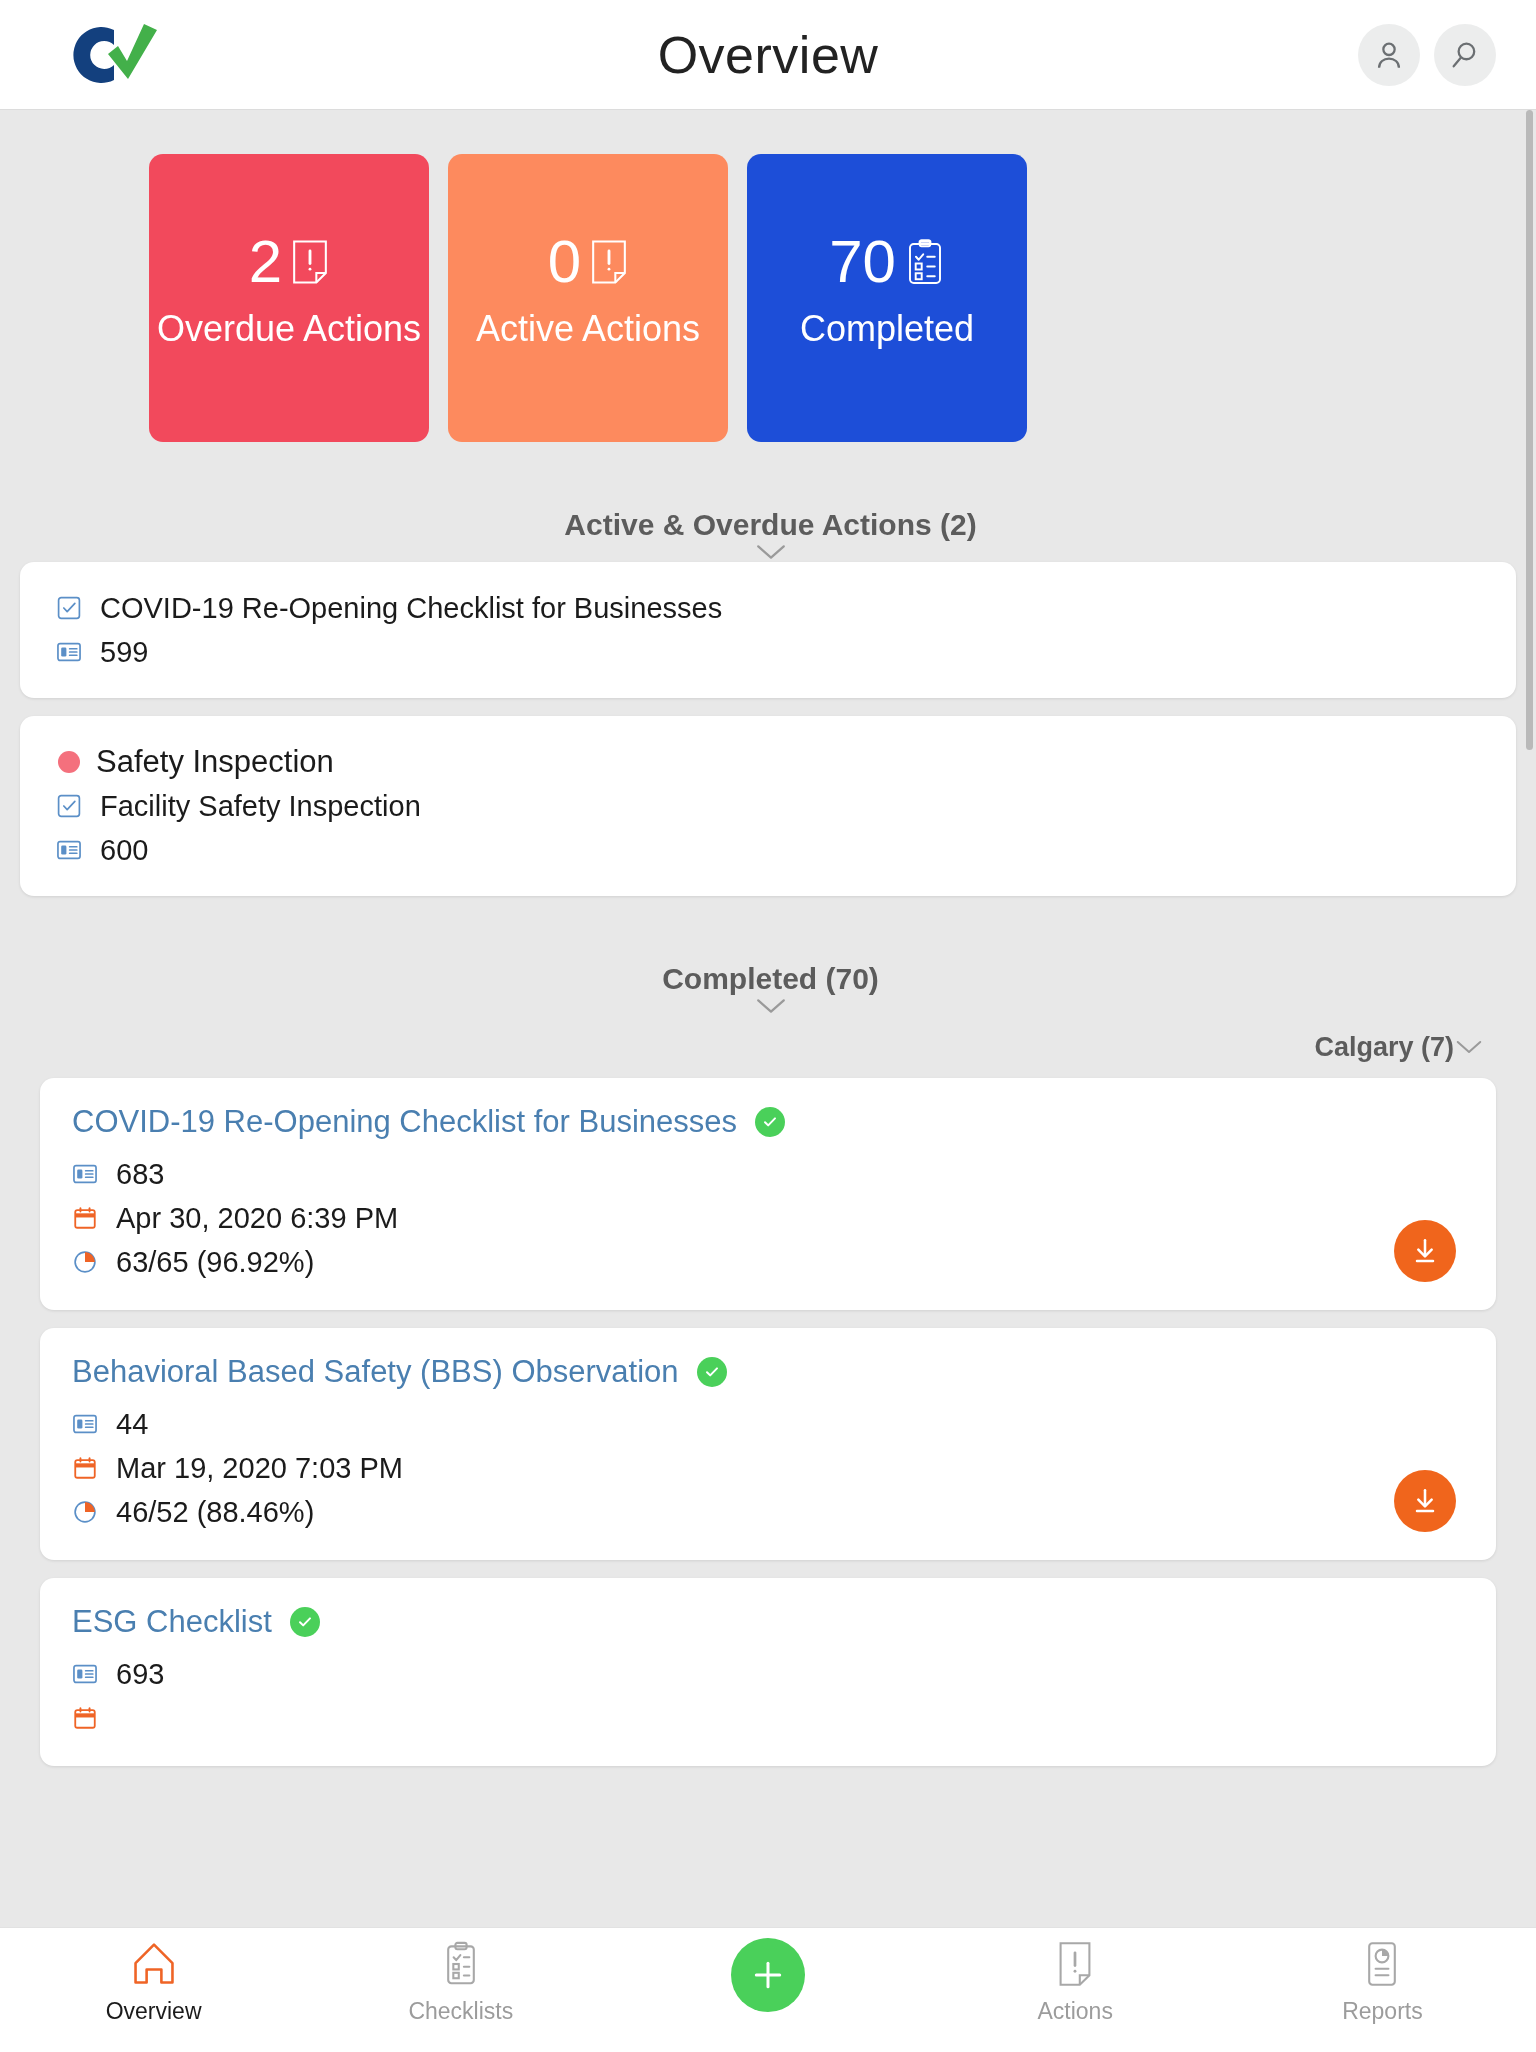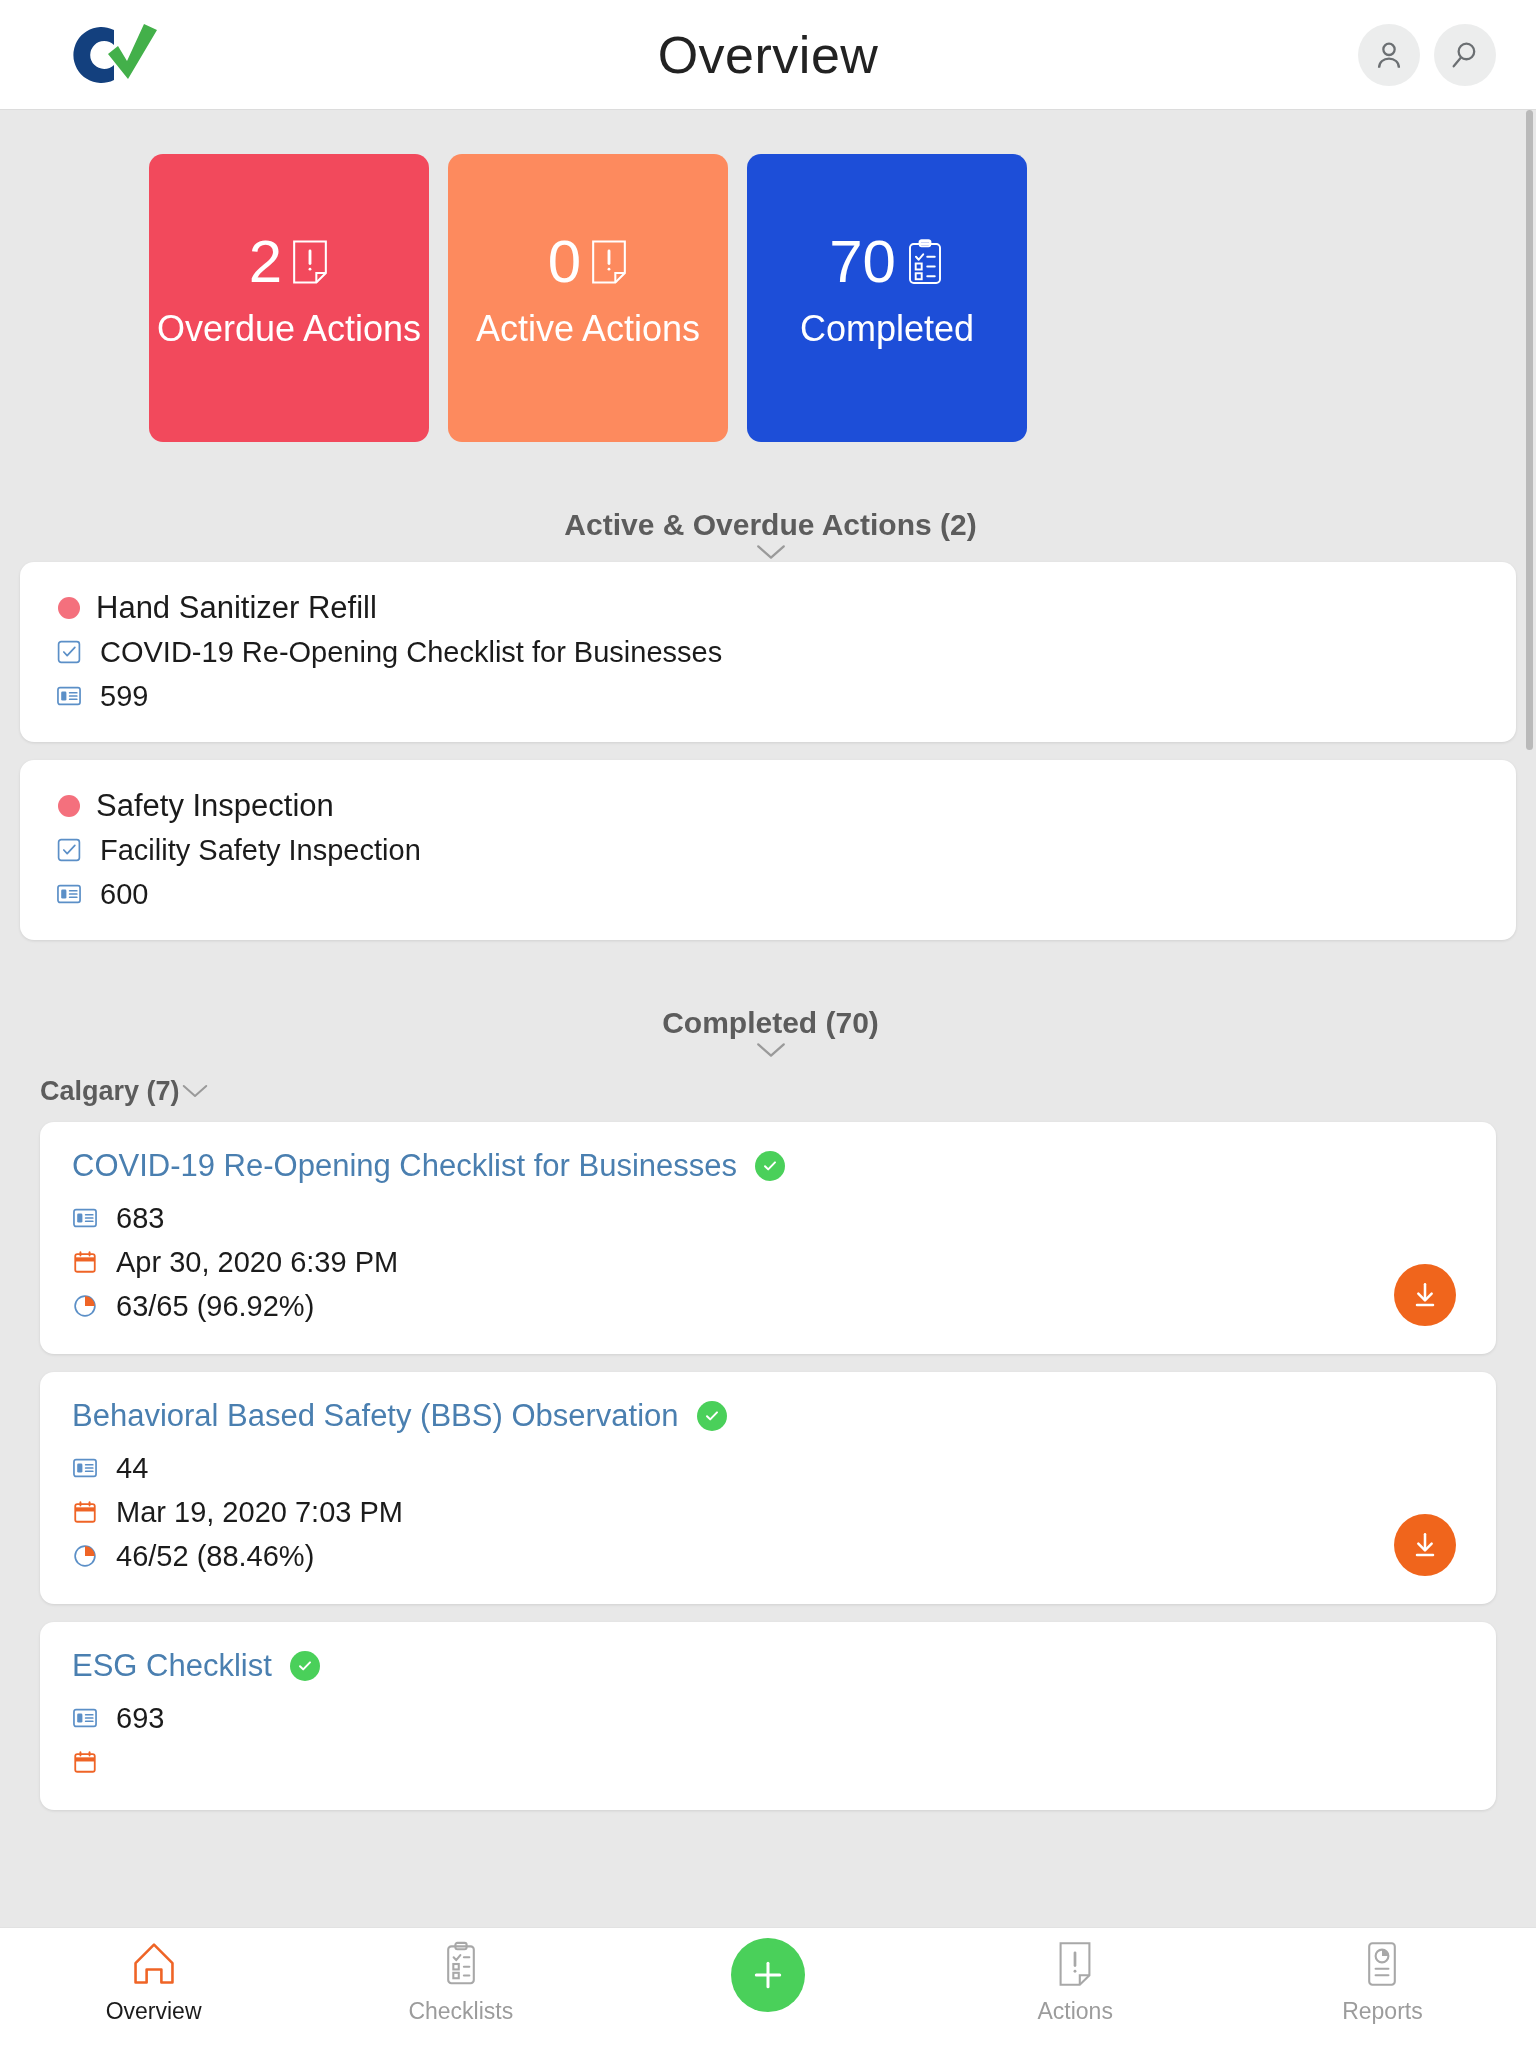--- a/index.html
+++ b/index.html
@@ -120,21 +120,21 @@
     flex-direction: column;
   }
   .section-head .title {
     font-size: 30px;
     font-weight: 700;
     color: #5c5c5c;
   }
   .sub-head {
     display: flex;
     align-items: center;
-    justify-content: flex-start;
+    justify-content: flex-end;
     padding: 0 52px 0 40px;
     height: 62px;
   }
   .sub-head .title {
     font-size: 27px;
     font-weight: 700;
     color: #5c5c5c;
   }
   .chev {
     color: #9a9a9a;
@@ -325,24 +325,20 @@
       <span class="title">Active &amp; Overdue Actions (2)</span>
       <span class="chev">
         <svg width="34" height="20" viewBox="0 0 24 14" fill="none" stroke="#9a9a9a" stroke-width="1.6">
           <path d="M3 3 L12 11 L21 3" stroke-linecap="round" stroke-linejoin="round"></path>
         </svg>
       </span>
     </div>
 
     <div class="action-card">
       <div class="row">
-        <span class="dot"></span>
-        <span class="txt title-txt">Hand Sanitizer Refill</span>
-      </div>
-      <div class="row">
         <span class="ico">
           <svg width="26" height="26" viewBox="0 0 20 20" fill="none" stroke="#5b8fc7" stroke-width="1.3">
             <rect x="2" y="2" width="16" height="16" rx="2"></rect>
             <path d="M6 10 l2.6 2.8 L14.5 6.4" stroke-linecap="round" stroke-linejoin="round"></path>
           </svg>
         </span>
         <span class="txt">COVID-19 Re-Opening Checklist for Businesses</span>
       </div>
       <div class="row">
         <span class="ico">

